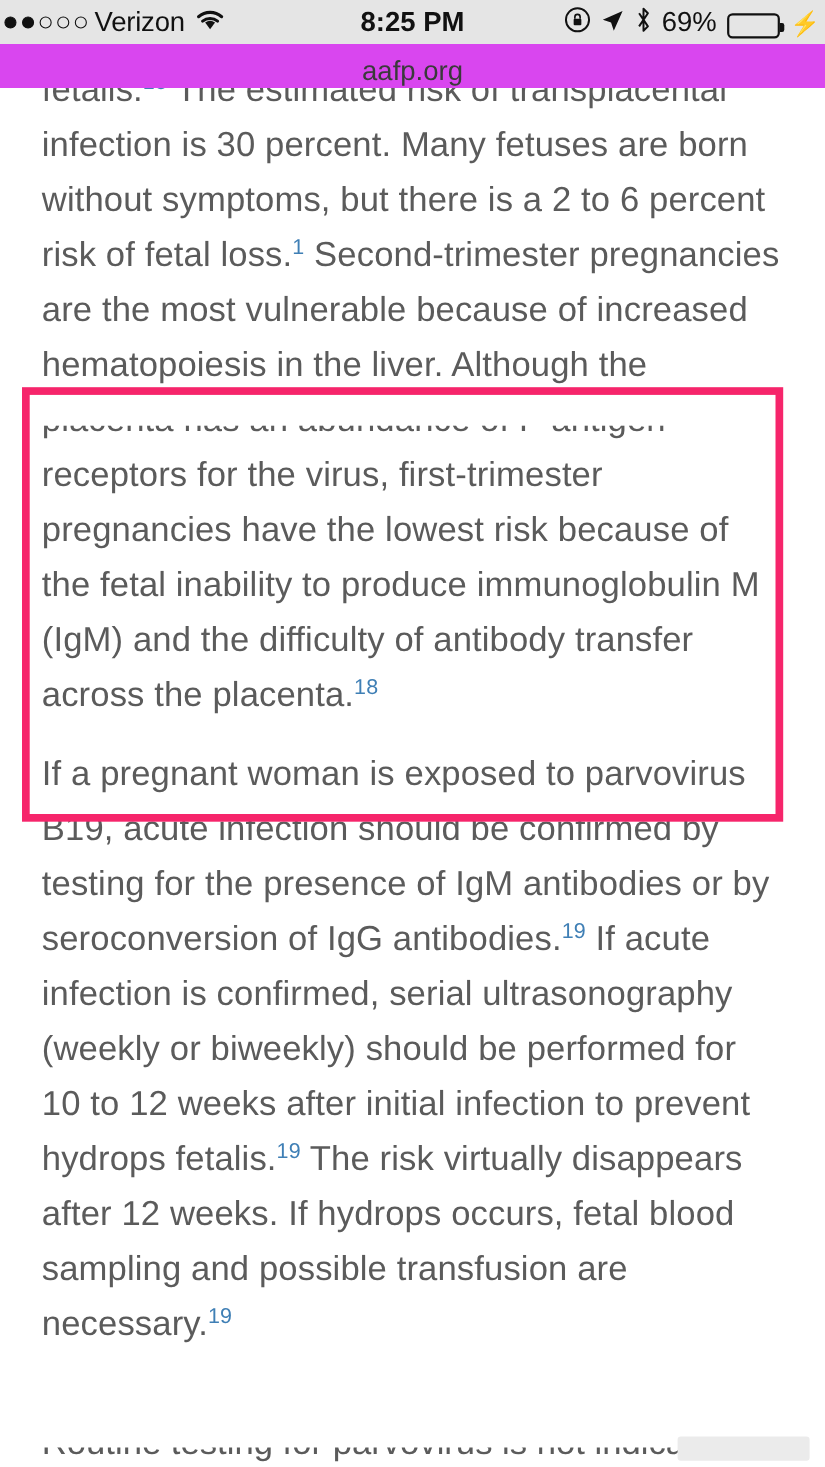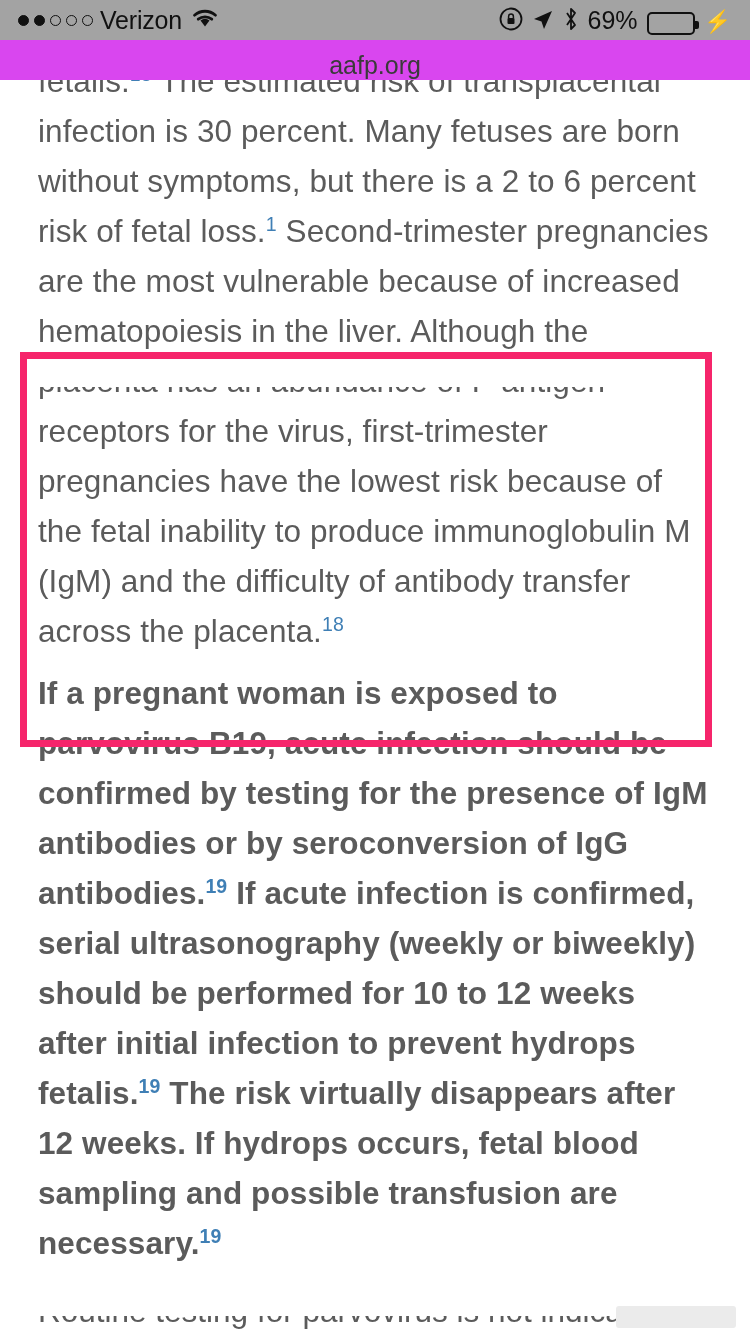--- a/index.html
+++ b/index.html
@@ -11,24 +11,24 @@
     height: 1334px;
     background: #ffffff;
     font-family: "Liberation Sans", sans-serif;
     overflow: hidden;
     position: relative;
   }
 
   
   .statusbar {
     height: 40px;
-    background: #a3a3a3;
+    background: #e5e5e5;
     display: flex;
     align-items: center;
-    padding: 0 18px;
+    padding: 0 4px;
     box-sizing: border-box;
     position: relative;
   }
   .sb-left {
     display: flex;
     align-items: center;
     gap: 7px;
     flex: 1;
   }
   .dots {
@@ -134,22 +134,21 @@
     line-height: 50px;
     letter-spacing: 0.1px;
   }
   .para {
     margin: 0;
   }
   .para.first {
     margin-top: -24px;
   }
   .para.after-highlight {
-    margin-top: 12px;
-    font-weight: bold;
+    margin-top: 22px;
   }
   sup {
     font-size: 0.62em;
     vertical-align: super;
     line-height: 0;
     color: #3f7fb5;
   }
 
   
   .highlight-box {
@@ -211,20 +210,21 @@
     <span class="carrier">Verizon</span>
     <span class="wifi">
       <svg width="28" height="20" viewBox="0 0 28 20">
         <path d="M14 18.5 L9.5 12.5 A7.5 7.5 0 0 1 18.5 12.5 Z" fill="#111"></path>
         <path d="M3.5 7.2 A16 16 0 0 1 24.5 7.2" stroke="#111" stroke-width="2.8" fill="none" stroke-linecap="round"></path>
         <path d="M7.2 11.2 A11 11 0 0 1 20.8 11.2" stroke="#111" stroke-width="2.8" fill="none" stroke-linecap="round"></path>
       </svg>
     </span>
   </div>
 
+  <div class="sb-center">8:25 PM</div>
 
   <div class="sb-right">
     <span>
       <svg width="24" height="24" viewBox="0 0 24 24">
         <circle cx="12" cy="12" r="10.5" stroke="#111" stroke-width="1.8" fill="none"></circle>
         <rect x="8.5" y="11" width="7" height="6" rx="1" fill="#111"></rect>
         <path d="M9.6 11 V9.4 a2.4 2.4 0 0 1 4.8 0 V11" stroke="#111" stroke-width="1.5" fill="none"></path>
       </svg>
     </span>
     <span>

